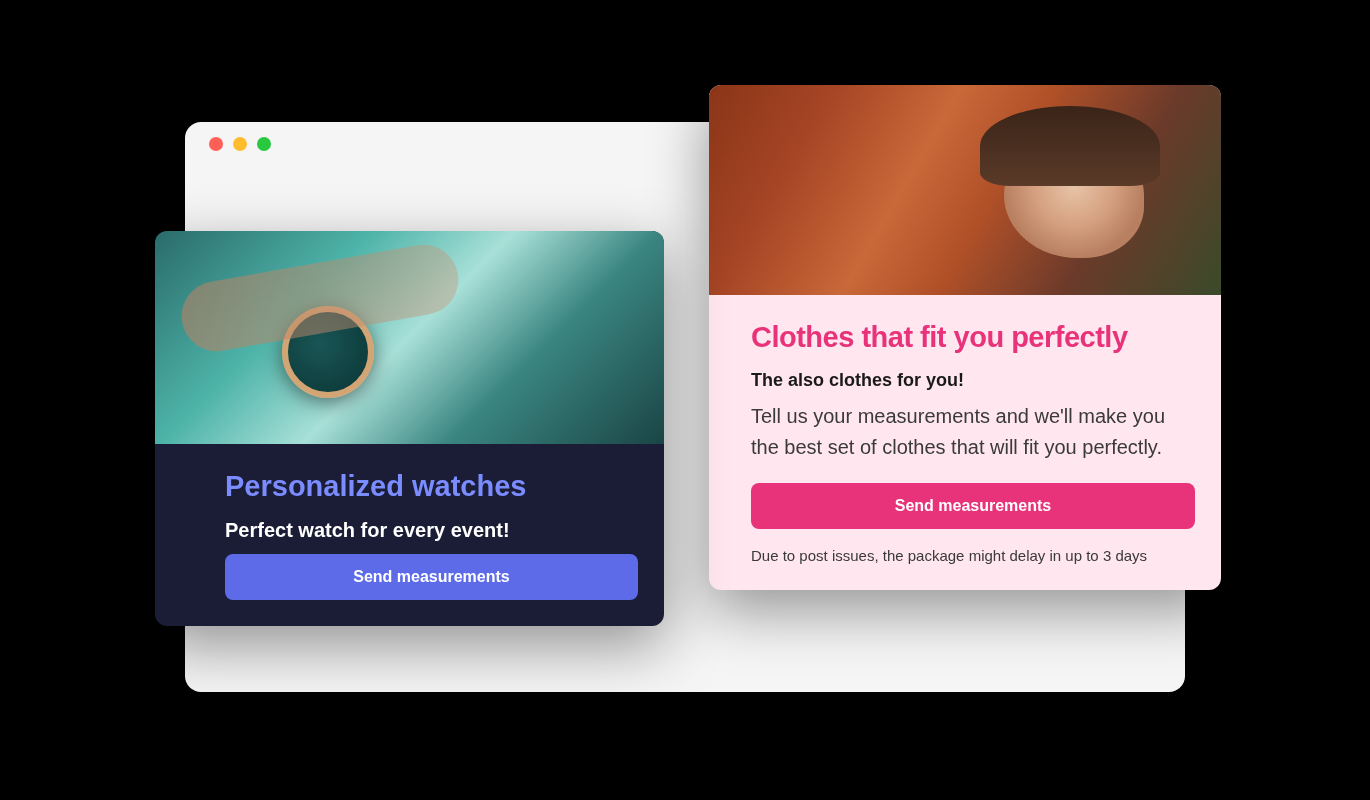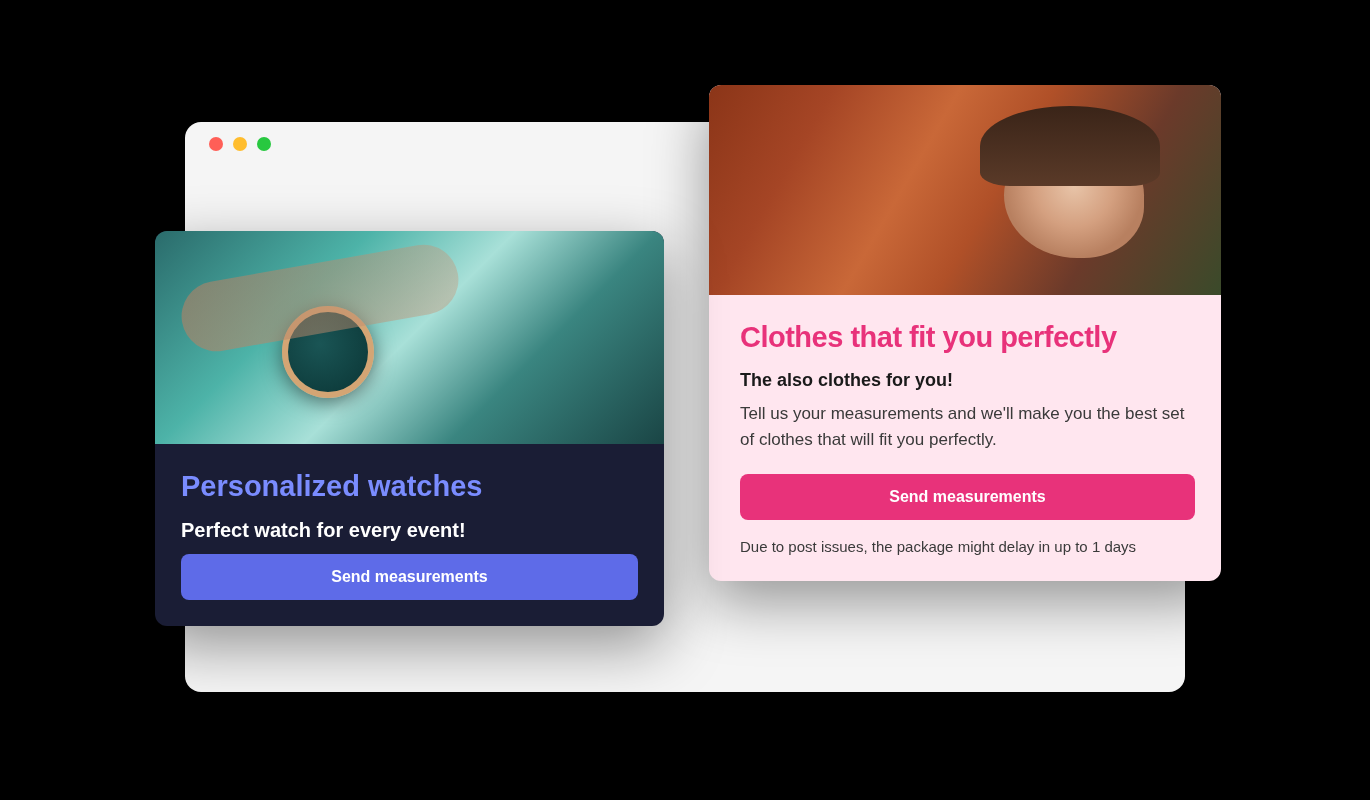--- a/index.html
+++ b/index.html
@@ -71,20 +71,21 @@
   position: absolute;
   left: 5%; top: 15%;
   width: 280px; height: 70px;
   background: linear-gradient(90deg, rgba(180,130,100,0.6), rgba(200,150,120,0.4));
   border-radius: 40px;
   transform: rotate(-10deg);
 }
 .card-watches .body {
   padding: 26px 26px 26px 26px;
   color: #fff;
+  margin-left: 44px;
 }
 .card-watches h2 {
   color: #7a8cff;
   font-size: 29px;
   font-weight: 700;
   margin-bottom: 16px;
 }
 .card-watches h3 {
   font-size: 20px;
   font-weight: 700;
@@ -130,38 +131,37 @@
 }
 .card-clothes .image::after {
   content: '';
   position: absolute;
   right: 12%; top: 10%;
   width: 180px; height: 80px;
   background: linear-gradient(180deg, #3a2418, #5a3a28);
   border-radius: 60% 60% 20% 20%;
 }
 .card-clothes .body {
-  padding: 26px 26px 26px 14px;
+  padding: 26px 26px 26px 42px;
   color: #1a1a1a;
-  margin-left: 17px;
 }
 .card-clothes h2 {
   color: #e8327a;
   font-size: 29px;
   font-weight: 700;
   margin-bottom: 16px;
   letter-spacing: -0.5px;
 }
 .card-clothes h3 {
   font-size: 18px;
   font-weight: 700;
   margin-bottom: 10px;
 }
 .card-clothes p.desc {
-  font-size: 17px;
+  font-size: 20px;
   line-height: 1.55;
   color: #3a3a3a;
   margin-bottom: 20px;
 }
 .card-clothes button {
   width: 100%;
   background: #e8327a;
   color: #fff;
   border: none;
   border-radius: 8px;
@@ -187,21 +187,21 @@
   </div>
 </div>
 
 <div class="card card-clothes">
   <div class="image"></div>
   <div class="body">
     <h2>Clothes that fit you perfectly</h2>
     <h3>The also clothes for you!</h3>
     <p class="desc">Tell us your measurements and we'll make you the best set of clothes that will fit you perfectly.</p>
     <button>Send measurements</button>
-    <p class="note">Due to post issues, the package might delay in up to 1 days</p>
+    <p class="note">Due to post issues, the package might delay in up to 3 days</p>
   </div>
 </div>
 
 <div class="card card-watches">
   <div class="image"></div>
   <div class="body">
     <h2>Personalized watches</h2>
     <h3>Perfect watch for every event!</h3>
     <button>Send measurements</button>
   </div>

